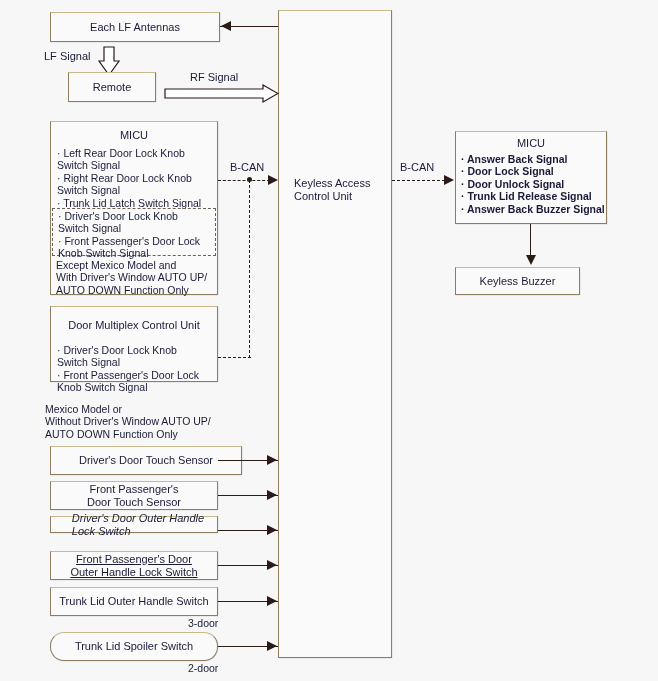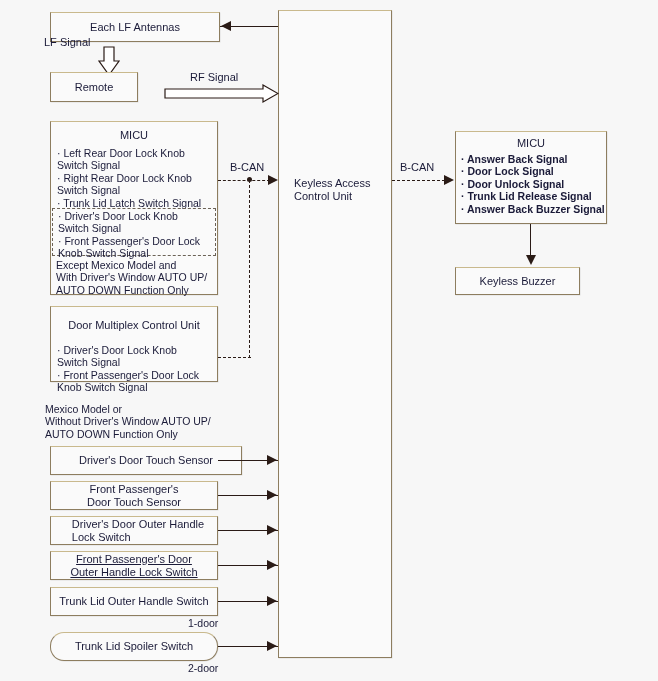--- a/index.html
+++ b/index.html
@@ -118,28 +118,28 @@
   <div class="label" style="left:294px; top:177px; width:100px;">Keyless Access
 Control Unit</div>
 
   <div class="box box-center" style="left:50px; top:12px; width:170px; height:30px;">
     <span>Each LF Antennas</span>
   </div>
 
   <div class="hline" style="left:220px; top:26px; width:58px;"></div>
   <div class="arrow-left" style="left:221px; top:21px;"></div>
 
-  <div class="label" style="left:44px; top:36px;">LF Signal</div>
+  <div class="label" style="left:44px; top:50px;">LF Signal</div>
   <div class="hollow" style="position:absolute; left:98px; top:46px;">
     <svg width="22" height="30" viewBox="0 0 22 30">
       <polygon points="6,1 16,1 16,15 21,15 11,29 1,15 6,15" fill="#ffffff" stroke="#2a1b16" stroke-width="1.2"></polygon>
     </svg>
   </div>
 
-  <div class="box box-center" style="left:50px; top:72px; width:88px; height:30px;">
+  <div class="box box-center" style="left:68px; top:72px; width:88px; height:30px;">
     <span>Remote</span>
   </div>
 
   <div class="label" style="left:190px; top:71px;">RF Signal</div>
   <div class="hollow" style="position:absolute; left:164px; top:84px;">
     <svg width="115" height="20" viewBox="0 0 115 20">
       <polygon points="1,5 99,5 99,1 114,9.5 99,18 99,14 1,14" fill="#ffffff" stroke="#2a1b16" stroke-width="1.2"></polygon>
     </svg>
   </div>
 
@@ -209,40 +209,40 @@
   <div class="hline" style="left:218px; top:460px; width:60px;"></div>
   <div class="arrow-right" style="left:267px; top:455px;"></div>
 
   <div class="box box-center" style="left:50px; top:481px; width:168px; height:29px;">
     <span style="white-space:pre-line;">Front Passenger's
 Door Touch Sensor</span>
   </div>
   <div class="hline" style="left:218px; top:495px; width:60px;"></div>
   <div class="arrow-right" style="left:267px; top:490px;"></div>
 
-  <div class="box box-center" style="left:50px; top:516px; width:168px; height:29px;">
+  <div class="box box-center" style="left:50px; top:516px; width:168px; height:17px;font-style:italic;">
     <span style="white-space:pre-line; text-align:left; padding-left:8px;">Driver's Door Outer Handle
 Lock Switch</span>
   </div>
   <div class="hline" style="left:218px; top:530px; width:60px;"></div>
   <div class="arrow-right" style="left:267px; top:525px;"></div>
 
   <div class="box box-center" style="left:50px; top:551px; width:168px; height:29px;">
     <span style="white-space:pre-line;text-decoration:underline;">Front Passenger's Door
 Outer Handle Lock Switch</span>
   </div>
   <div class="hline" style="left:218px; top:565px; width:60px;"></div>
   <div class="arrow-right" style="left:267px; top:560px;"></div>
 
   <div class="box box-center" style="left:50px; top:587px; width:168px; height:29px;">
     <span>Trunk Lid Outer Handle Switch</span>
   </div>
   <div class="hline" style="left:218px; top:601px; width:60px;"></div>
   <div class="arrow-right" style="left:267px; top:596px;"></div>
-  <div class="label" style="left:188px; top:617px; font-size:10.5px;">1-door</div>
+  <div class="label" style="left:188px; top:617px; font-size:10.5px;">3-door</div>
 
   <div class="box box-center" style="left:50px; top:632px; width:168px; height:29px;border-radius:14px;">
     <span>Trunk Lid Spoiler Switch</span>
   </div>
   <div class="hline" style="left:218px; top:646px; width:60px;"></div>
   <div class="arrow-right" style="left:267px; top:641px;"></div>
   <div class="label" style="left:188px; top:662px; font-size:10.5px;">2-door</div>
 
 </div>
 

